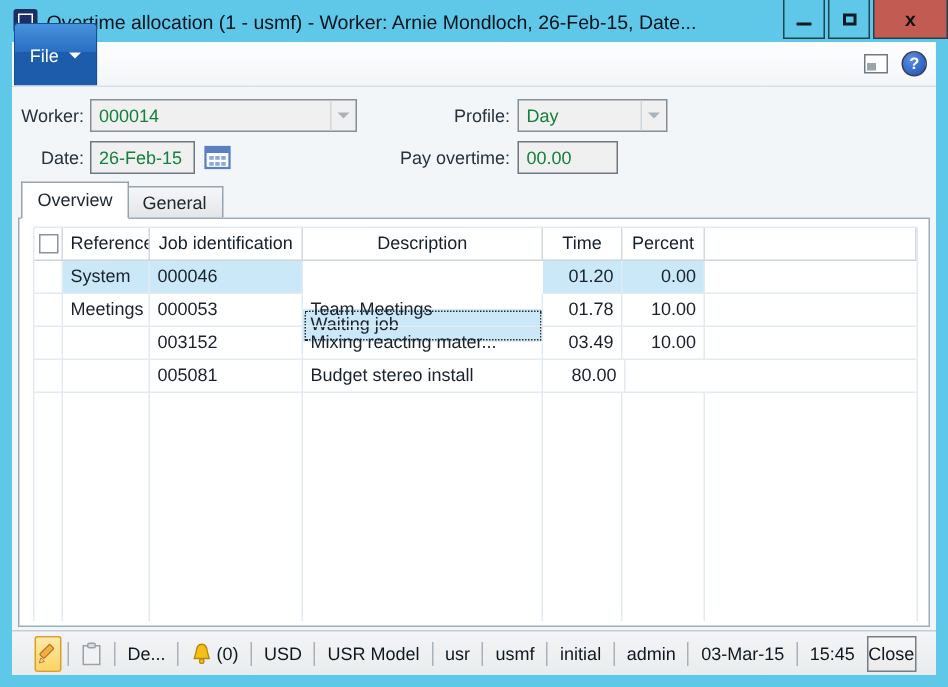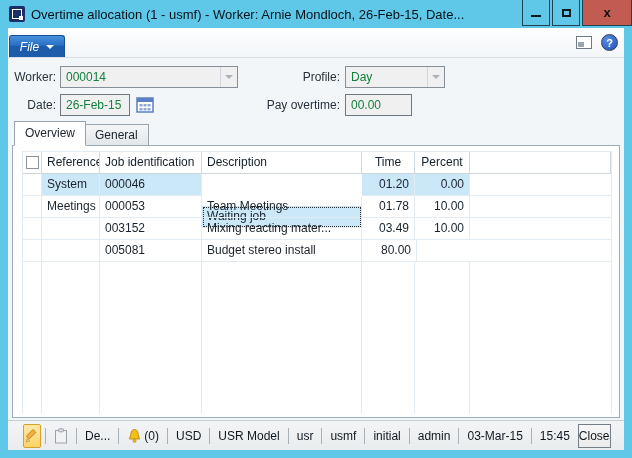--- a/index.html
+++ b/index.html
@@ -28,21 +28,21 @@
   .btn-max { width:28px; background:#5fc8e9; margin-left:2px; }
   .btn-close { width:50px; background:#c25b52; margin-left:2px; font-weight:bold; color:#111; font-size:13px; }
   .glyph-min { width:10px; height:2px; background:#0c1a22; margin-top:6px; }
   .glyph-max { width:9px; height:8px; border:2px solid #0c1a22; background:transparent; }
 
   
   .app-body { position:absolute; top:28px; left:8px; right:8px; bottom:8px; display:flex; flex-direction:column; background:#f2f6f9; }
 
   
   .menubar { height:30px; flex:0 0 auto; background:linear-gradient(#fdfefe,#f3f6f9); border-bottom:1px solid #d9dfe5; display:flex; align-items:center; position:relative; }
-  .file-btn { margin-left:1px; width:56px; height:22px; margin-top:2px; background:linear-gradient(#4792dd 0%, #2a6fc2 45%, #1d5cab 46%, #1d5cab 100%); border:1px solid #174e94; border-bottom:none; border-radius:3px 3px 0 0; color:#fff; display:flex; align-items:center; justify-content:center; gap:7px; font-size:12px; align-self:flex-end;font-style:italic; }
+  .file-btn { margin-left:1px; width:56px; height:42px; margin-top:2px; background:linear-gradient(#4792dd 0%, #2a6fc2 45%, #1d5cab 46%, #1d5cab 100%); border:1px solid #174e94; border-bottom:none; border-radius:3px 3px 0 0; color:#fff; display:flex; align-items:center; justify-content:center; gap:7px; font-size:12px; align-self:flex-end; }
   .file-caret { width:0; height:0; border-left:4px solid transparent; border-right:4px solid transparent; border-top:4px solid #fff; }
   .menubar-right { position:absolute; right:6px; top:0; height:100%; display:flex; align-items:center; gap:9px; }
   .pane-icon { width:16px; height:13px; border:1px solid #707a84; background:#fff; position:relative; }
   .pane-icon::after { content:""; position:absolute; left:1px; bottom:1px; width:6px; height:5px; background:#9aa4ad; }
   .help-icon { width:17px; height:17px; border-radius:50%; background:radial-gradient(circle at 35% 30%, #5a8de8, #1d4fb2); border:1px solid #38414b; color:#fff; font-weight:bold; font-size:11px; display:flex; align-items:center; justify-content:center; }
 
   
   .main { flex:1; position:relative; background:#f2f6f9;text-decoration:underline; }
   .fld-label { position:absolute; height:22px; line-height:22px; text-align:right; color:#27313c; }
   .fld { position:absolute; height:22px; line-height:20px; background:#f0f0f0; border:1px solid #868f98; padding-left:5px; color:#15803d; }
@@ -65,21 +65,21 @@
   .grid { position:absolute; left:9px; right:7px; top:5px; bottom:3px; display:flex; flex-direction:column; border:1px solid #e2ebf2; border-bottom:none; }
   .gr { display:flex; height:22px; flex:0 0 auto; }
   .gc { height:100%; border-right:1px solid #e2ebf2; padding:0 5px; line-height:21px; white-space:nowrap; overflow:hidden; }
   .c0 { width:19px; flex:0 0 auto; padding:0; display:flex; align-items:center; justify-content:center; }
   .c1 { width:58px;  flex:0 0 auto; }
   .c2 { width:102px; flex:0 0 auto; }
   .c3 { width:160px; flex:0 0 auto; }
   .c4 { width:53px;  flex:0 0 auto; }
   .c5 { width:55px;  flex:0 0 auto; }
   .c6 { flex:1; border-right:none; }
-  .grid-header .gc { border-right:1px solid #d2dae1; border-bottom:1px solid #ccd5dc; color:#14202b; }
+  .grid-header .gc { border-right:1px solid #d2dae1; border-bottom:1px solid #ccd5dc; color:#14202b;text-align:center; }
   .grid-header .c4, .grid-header .c5 { text-align:center; }
   .grid-row .gc { border-bottom:1px solid #e2ebf2; }
   .grid-row .c4, .grid-row .c5 { text-align:right; }
   .row-selected .gc.sel { background:#cbe8f8; }
   .focus-cell { outline:1px dotted #2b2b2b; outline-offset:-2px;margin-top:32px; }
   .grid-empty { flex:1; display:flex; }
   .grid-empty .gc { line-height:normal; }
   .checkbox { width:13px; height:13px; background:#fff; border:1px solid #8b949c; }
 
   

